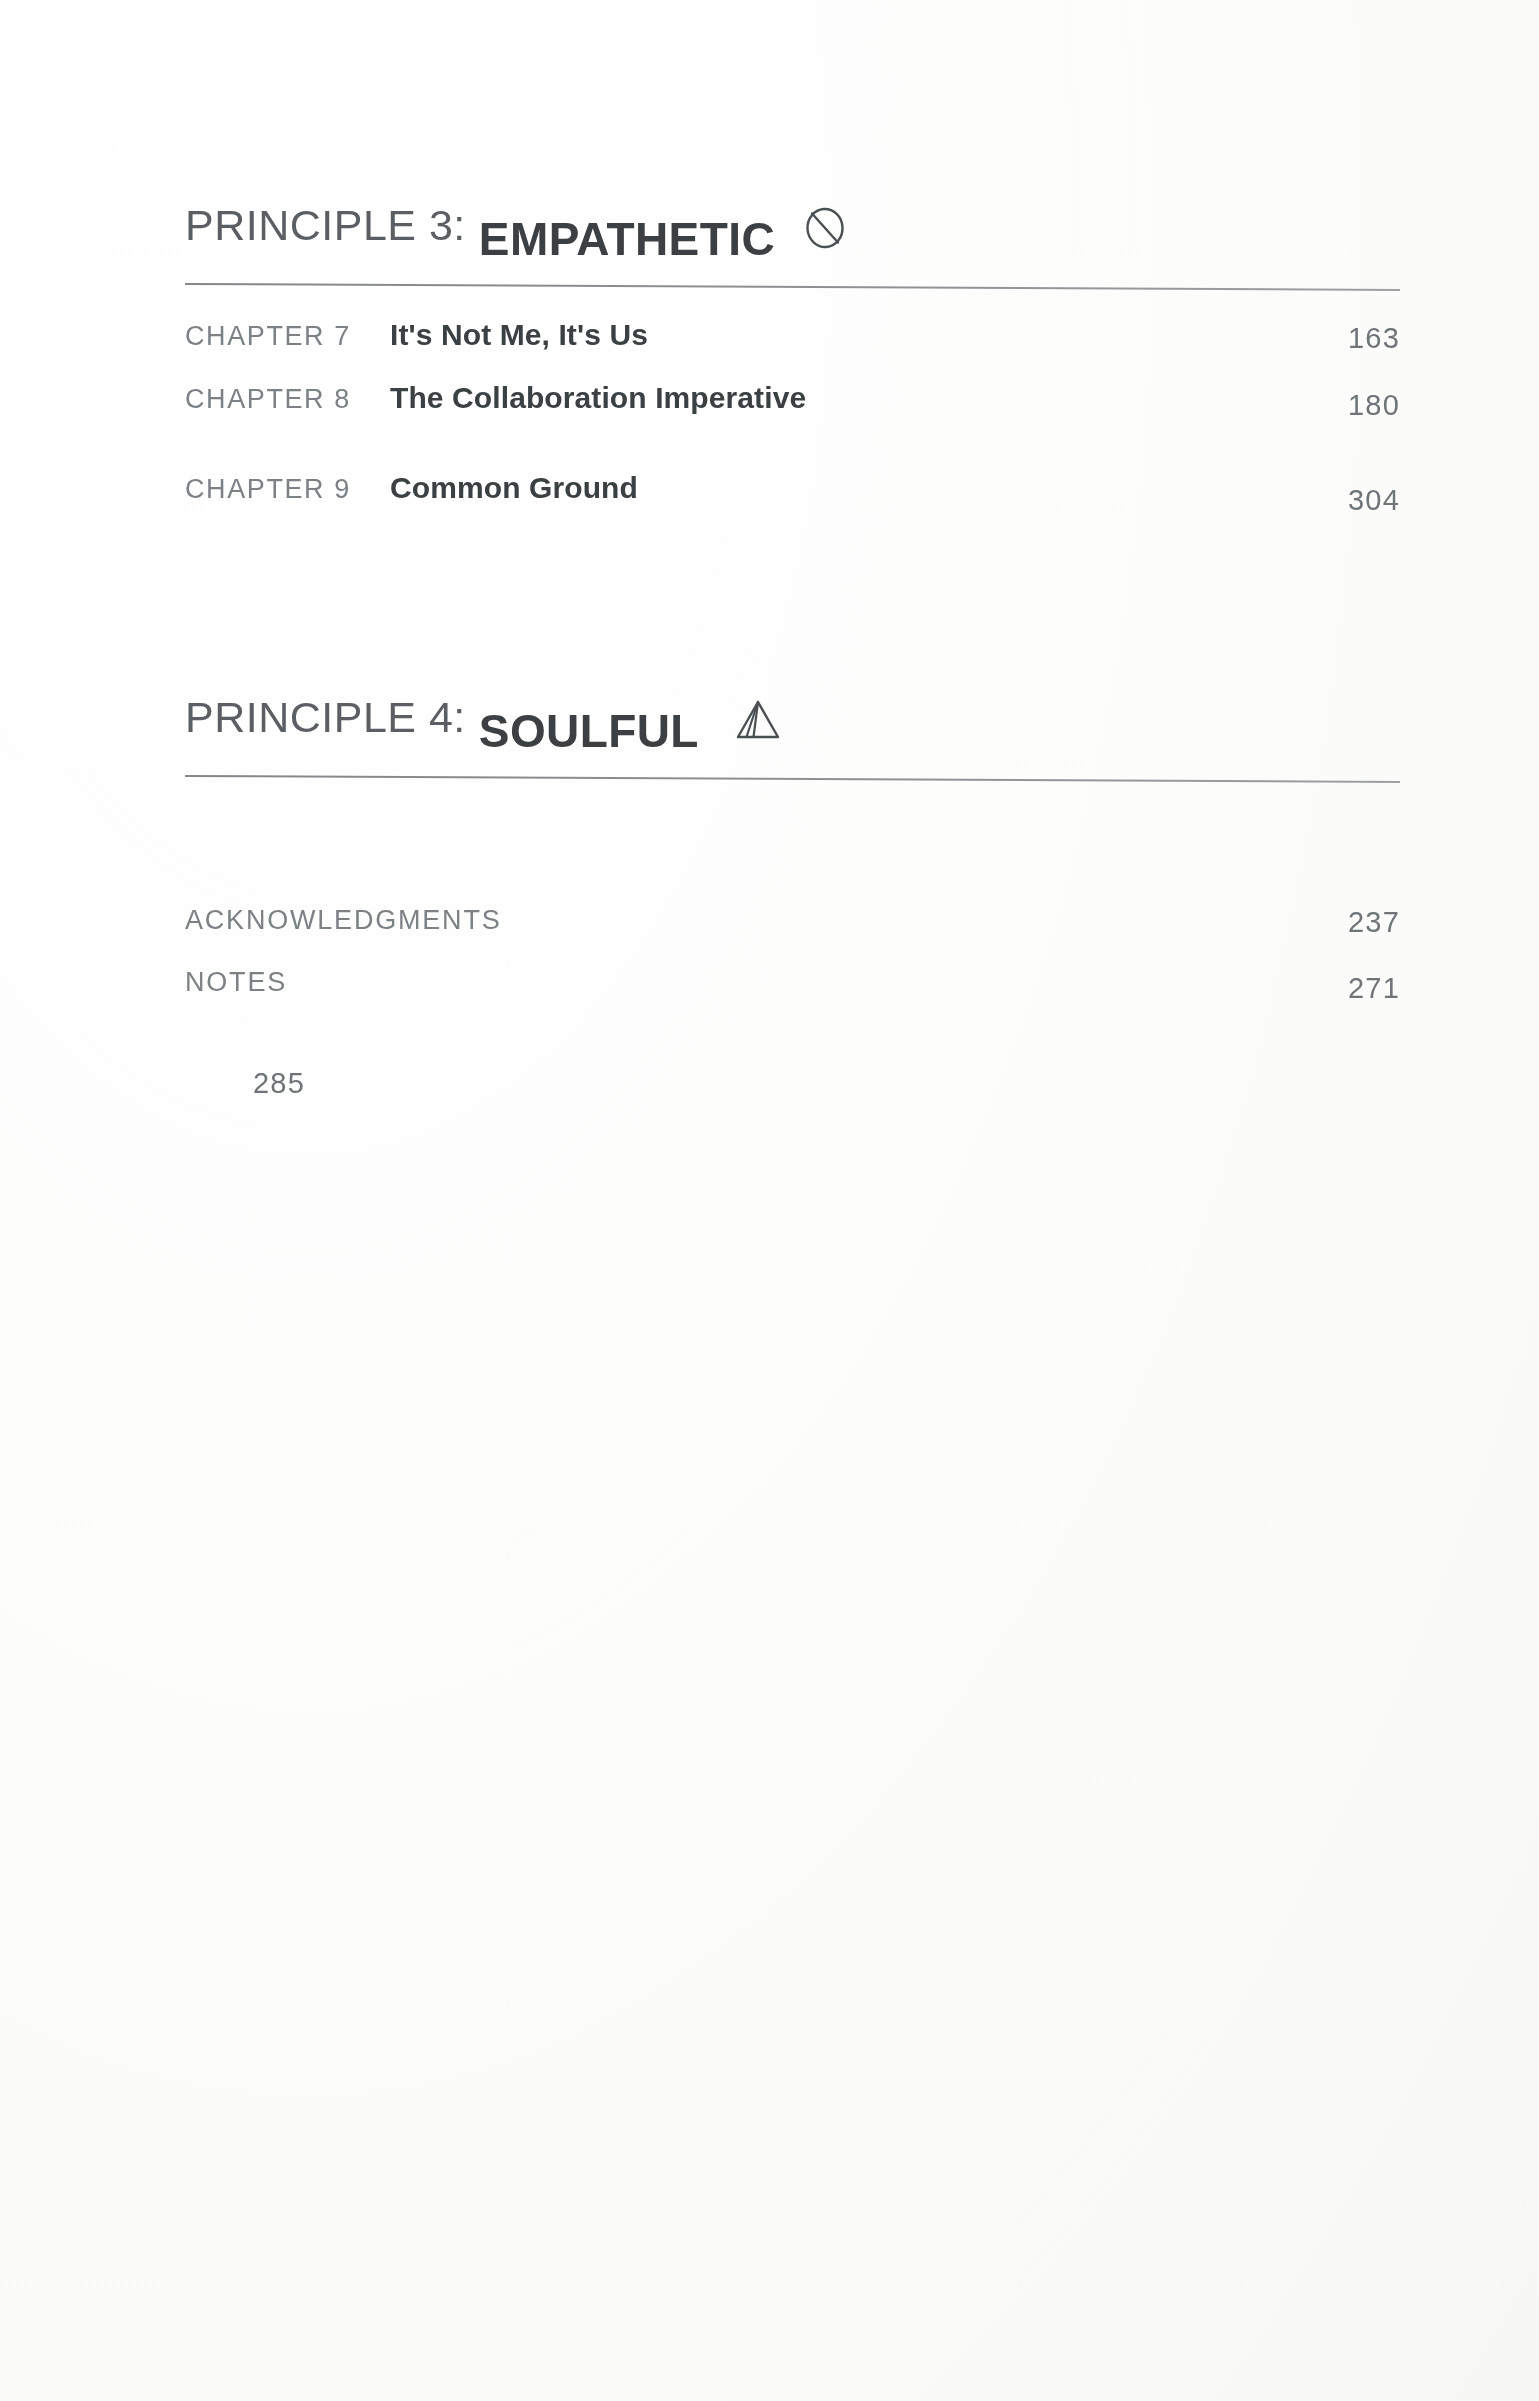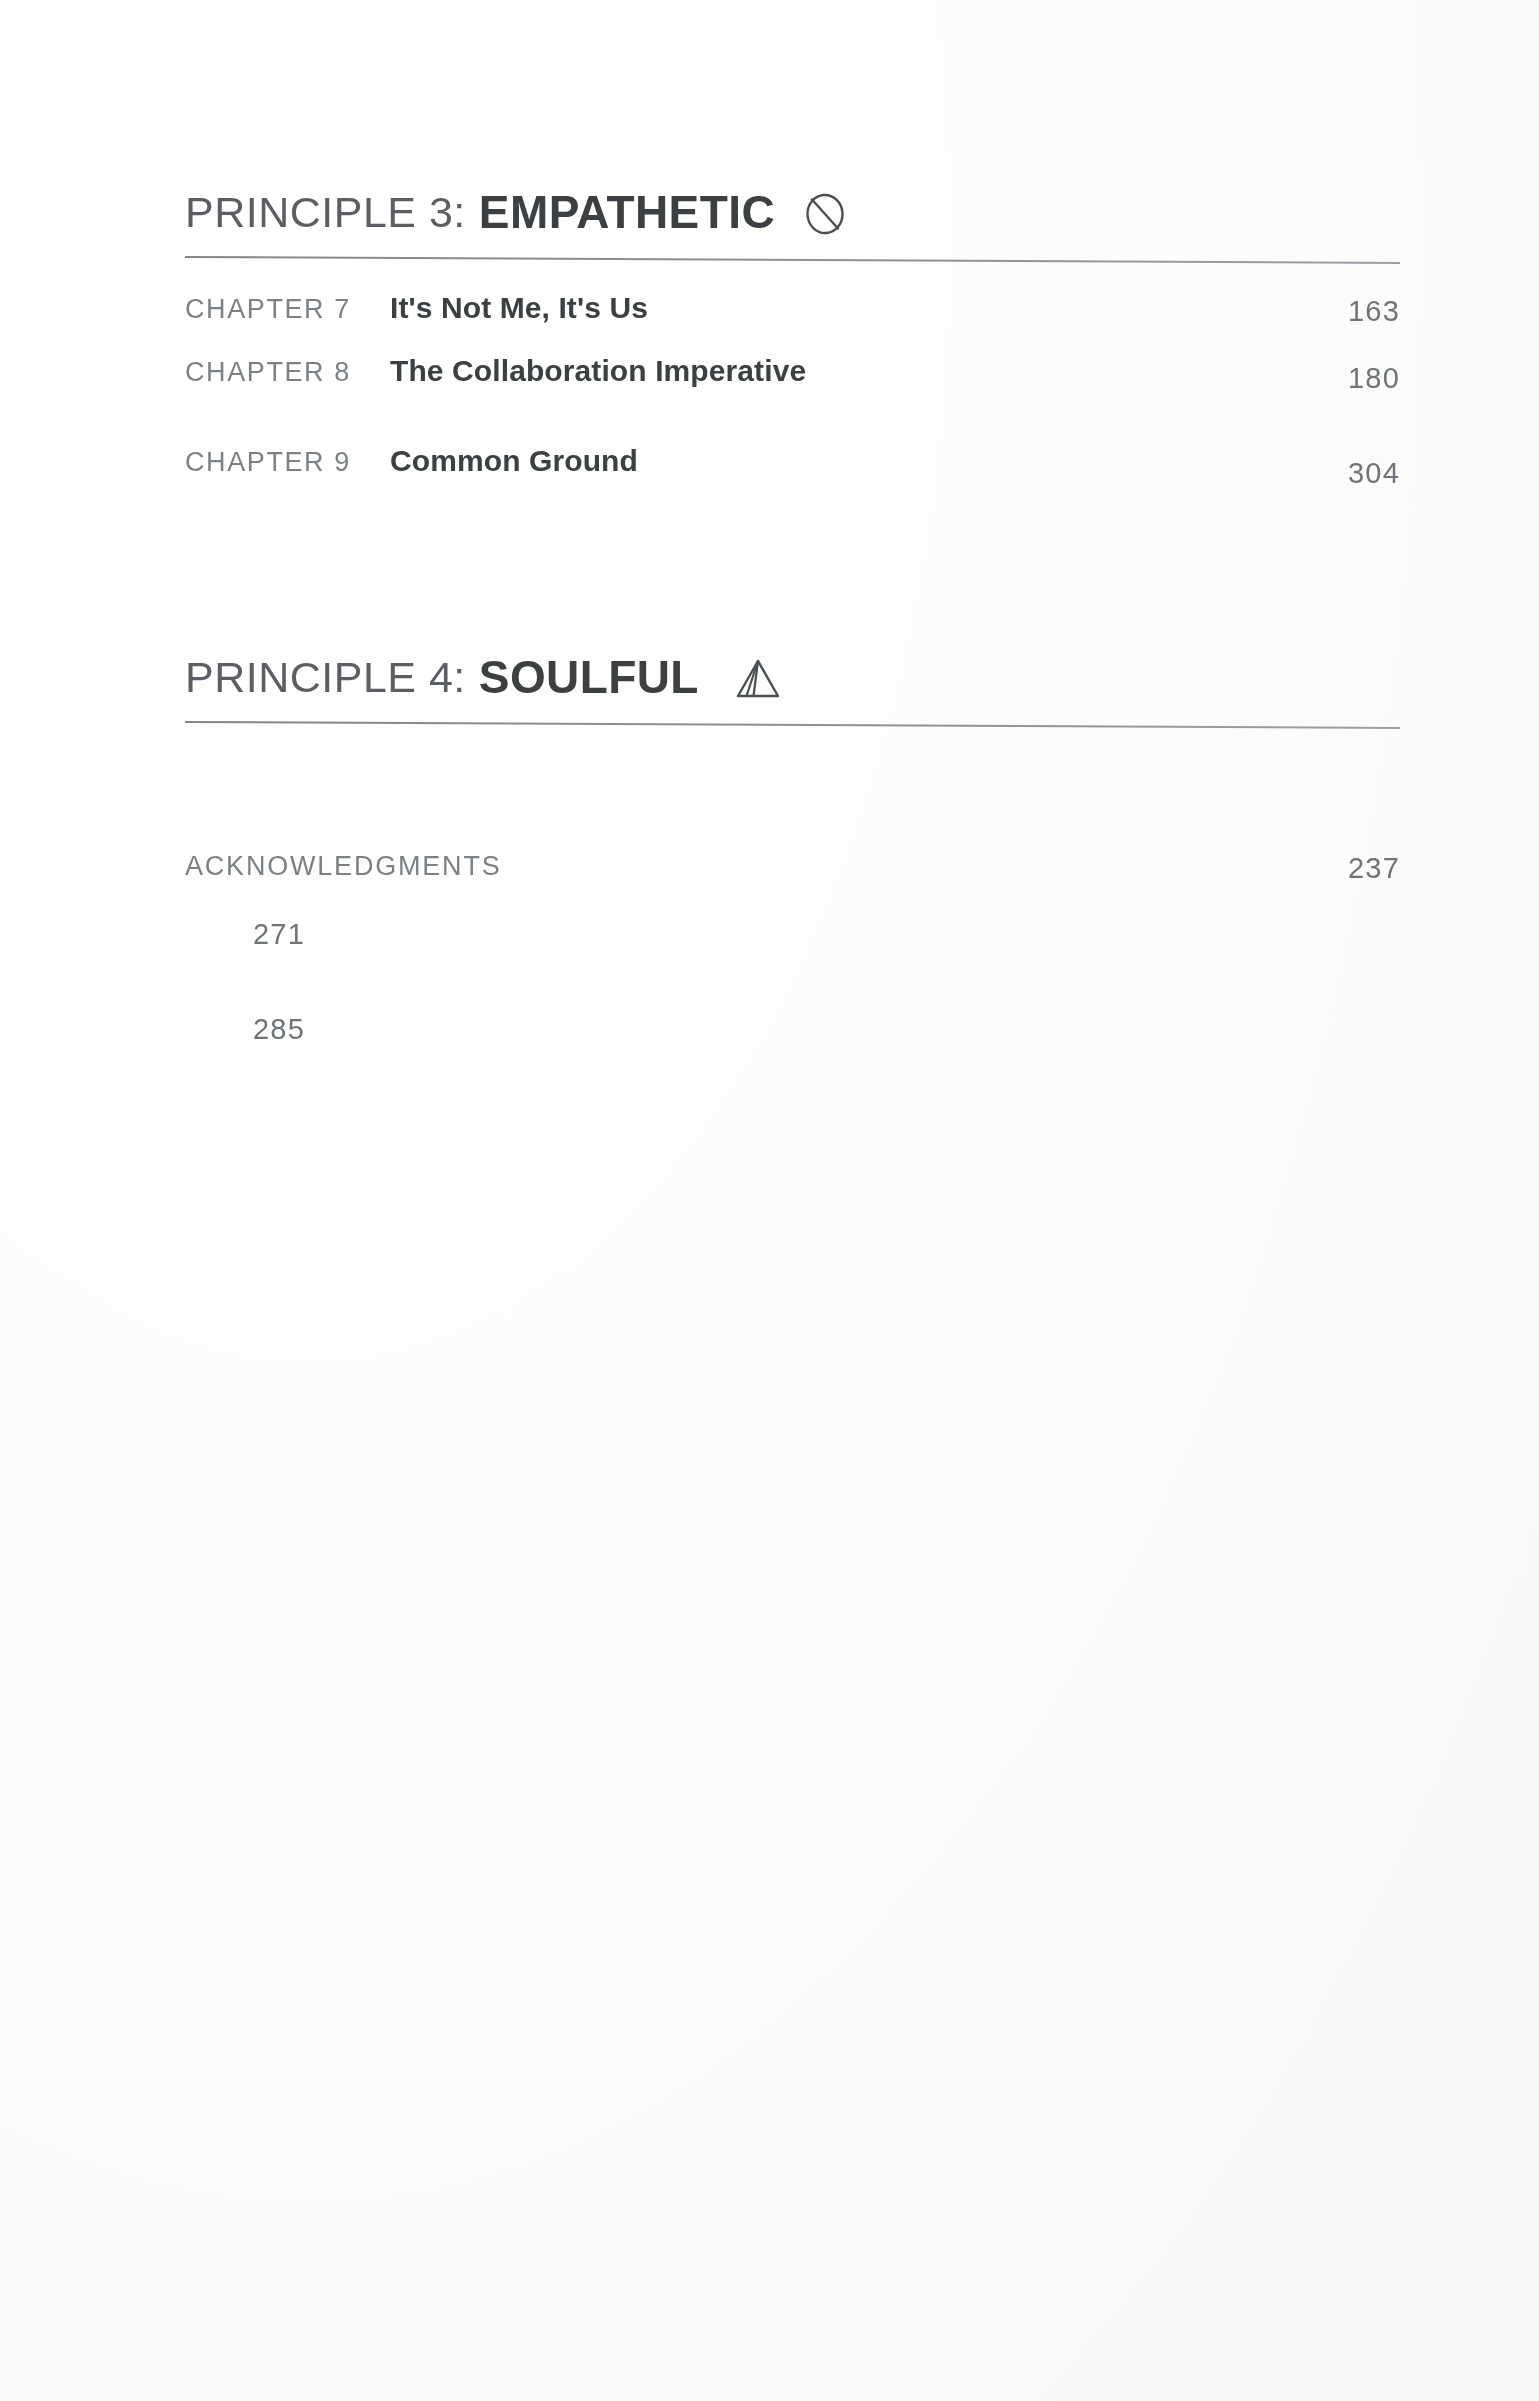--- a/index.html
+++ b/index.html
@@ -49,20 +49,21 @@
     font-weight: 400;
     letter-spacing: 0.5px;
     color: #5b5f63;
   }
   .principle-name {
     font-size: 46px;
     font-weight: 700;
     letter-spacing: 0.4px;
     color: #3c4043;
     margin-left: 13px;
+    margin-top: 27px;
   }
   .principle-icon {
     margin-left: 26px;
     display: inline-flex;
     align-items: center;
     transform: translateY(2px);
   }
 
   .rule {
     height: 2px;
@@ -183,20 +184,21 @@
     </div>
 
     <div class="gap-backmatter"></div>
 
     <div class="rows">
       <div class="toc-row plain drift-1">
         <span class="row-label">ACKNOWLEDGMENTS</span>
         <span class="row-page">237</span>
       </div>
       <div class="toc-row plain drift-2">
+        <span class="row-label">NOTES</span>
         <span class="row-page">271</span>
       </div>
       <div class="toc-row plain drift-3">
         <span class="row-page">285</span>
       </div>
     </div>
 
   </div>
 </div>
 

